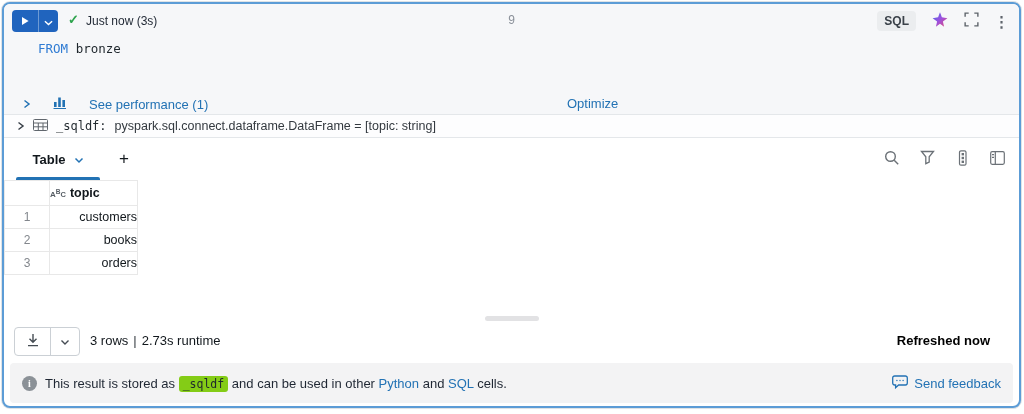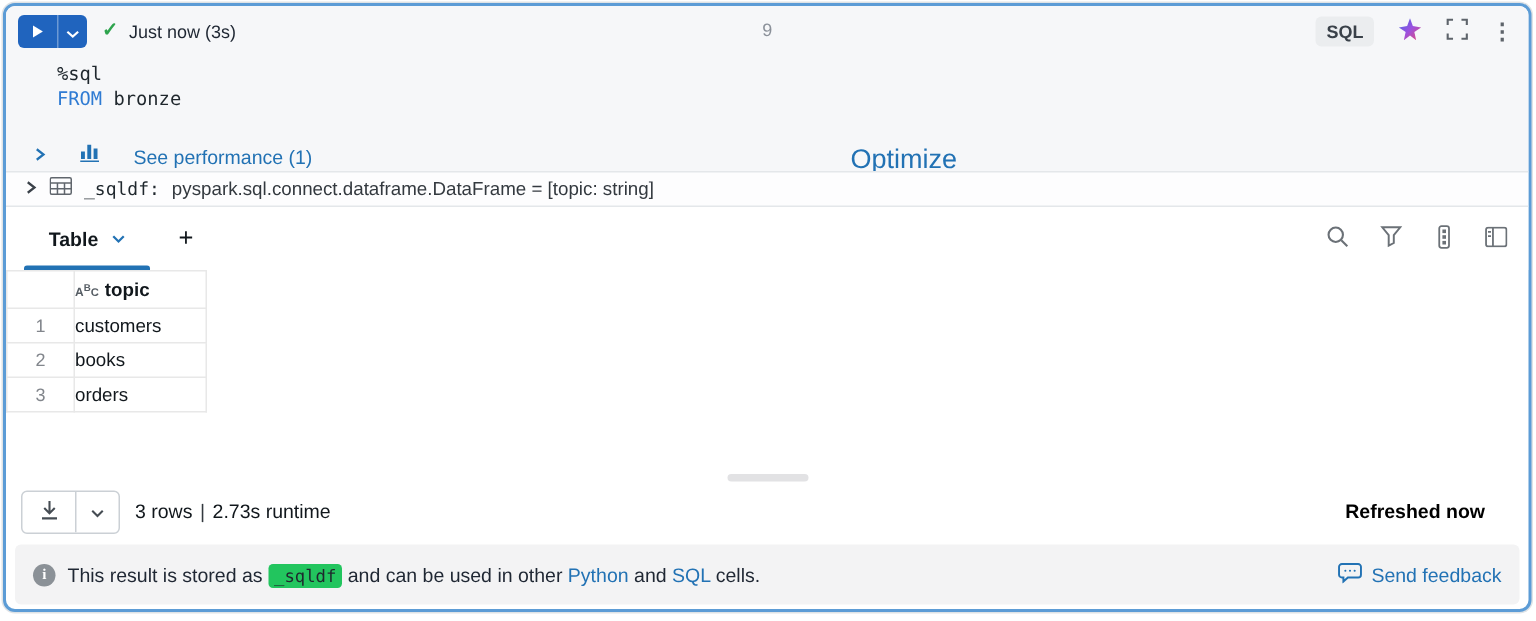--- a/index.html
+++ b/index.html
@@ -31,21 +31,21 @@
   .icon-btn { background:none; border:none; padding:0; margin:0; cursor:pointer; display:flex; align-items:center; }
   .kebab { font-size:15px; color:#5E646B; line-height:1; letter-spacing:0; font-weight:bold; }
   .code { position:absolute; left:34px; top:36px; font-family:"DejaVu Sans Mono","Liberation Mono",monospace;
     font-size:12.5px; line-height:17px; }
   .kw   { color:#2F7BD3; }
   .paren{ color:#C75450; }
   .plain{ color:#1F272D; }
   .gap  { margin-left:0.602em; }
   .perf { position:absolute; left:18px; top:90px; height:20px; display:flex; align-items:center; gap:22px; }
   .perf-link { color:#2272B4; font-size:13px; text-decoration:none; cursor:pointer; }
-  .optimize { position:absolute; left:563px; top:92px; color:#2272B4; font-size:18px; text-decoration:none; cursor:pointer; }
+  .optimize { position:absolute; left:563px; top:92px; color:#2272B4; font-size:13px; text-decoration:none; cursor:pointer; }
   
   .sqldf { position:absolute; left:0; right:0; top:110px; height:24px; background:#FDFDFE;
     border-top:1px solid #E4E7EA; border-bottom:1px solid #E4E7EA;
     display:flex; align-items:center; gap:8px; padding-left:12px; }
   .sqldf .var { font-family:"DejaVu Sans Mono","Liberation Mono",monospace; font-size:12px; color:#1F272D; }
   .sqldf .typ { font-size:12.5px; color:#33393F; }
   
   .tabbar { position:absolute; left:0; right:0; top:134px; height:42px; background:#fff; }
   .tab { position:absolute; left:12px; top:0; width:84px; height:42px; display:flex;
     align-items:center; justify-content:center; gap:8px; cursor:pointer; }
@@ -60,42 +60,42 @@
   .grid th { height:25px; font-size:12.5px; font-weight:bold; text-align:left; }
   .grid td { height:23px; }
   .col-num { width:45px; }
   .col-topic { width:88px; }
   .th-topic { padding-left:7px; }
   .abc { color:#565D64; margin-right:4px; letter-spacing:0; }
   .abc .a { font-size:8px; font-weight:bold; }
   .abc .b { font-size:6.5px; font-weight:bold; vertical-align:3px; }
   .abc .c { font-size:7.5px; font-weight:bold; }
   .td-num { text-align:center; font-size:12px; color:#82868C; }
-  .td-val { padding-left:8px; font-size:12.5px; color:#11171C; }
+  .td-val { padding-left:8px; font-size:12.5px; color:#11171C;text-align:right; }
   
   .handle { position:absolute; left:481px; top:312px; width:54px; height:5px; background:#E2E2E4; border-radius:3px; cursor:row-resize; }
   
   .footer { position:absolute; left:0; right:16px; top:321px; height:34px; }
   .dl-group { position:absolute; left:10px; top:2px; height:29px; display:flex; background:#fff;
     border:1px solid #CBD0D5; border-radius:4px; overflow:hidden; }
   .dl-group button { background:none; border:none; cursor:pointer; display:flex; align-items:center; justify-content:center; height:100%; }
   .dl-main { width:35px; }
   .dl-caret { width:29px; border-left:1px solid #CBD0D5 !important; }
   .foot-text { position:absolute; left:86px; top:8px; font-size:13px; color:#11171C; }
   .foot-sep { margin:0 5px; color:#33393F; }
   .refreshed { position:absolute; right:13px; top:8px; font-size:13px; color:#000000;font-weight:bold; }
   
   .infobar { position:absolute; left:6px; right:6px; top:359px; height:40px; background:#F3F3F4;
     border-radius:4px; display:flex; align-items:center; padding:0 12px; }
   .info-ic { width:15px; height:15px; border-radius:50%; background:#8B9197; color:#fff;
     font-size:10px; font-weight:bold; font-family:"Liberation Serif",serif;
     display:inline-flex; align-items:center; justify-content:center; margin-right:8px; flex:0 0 auto; }
   .info-text { font-size:13px; color:#1F2733; }
   .chip { font-family:"DejaVu Sans Mono","Liberation Mono",monospace; font-size:11.5px;
-    background:#22c55e; border-radius:3px; padding:1px 4px; color:#1F272D; }
+    background:#84cc16; border-radius:3px; padding:1px 4px; color:#1F272D; }
   .blue-link { color:#2272B4; text-decoration:none; cursor:pointer; }
   .feedback { margin-left:auto; display:flex; align-items:center; gap:6px; color:#2272B4;
     font-size:13px; text-decoration:none; cursor:pointer; }
 </style>
 </head>
 <body>
 
 <div class="cell">
 
   <div class="top">
@@ -141,21 +141,20 @@
         <span>
           <svg width="15" height="15" viewBox="0 0 16 16" fill="none" stroke="#5E646B" stroke-width="1.5">
             <path d="M1.2 5 V1.2 H5 M11 1.2 H14.8 V5 M14.8 11 V14.8 H11 M5 14.8 H1.2 V11"></path>
           </svg>
         </span>
       </button>
       <button class="icon-btn kebab">⋮</button>
     </div>
 
     <div class="code">
-      <div class="cl"><span class="plain">%sql</span></div>
       <div class="cl"><span class="kw">FROM</span><span class="plain gap">bronze</span></div>
     </div>
 
     <div class="perf">
       <span>
         <svg width="9" height="10" viewBox="0 0 9 10" fill="none" stroke="#2272B4" stroke-width="1.5">
             <path d="M2.5 1.5 L7 5 L2.5 8.5"></path>
           </svg>
       </span>
       <span>

